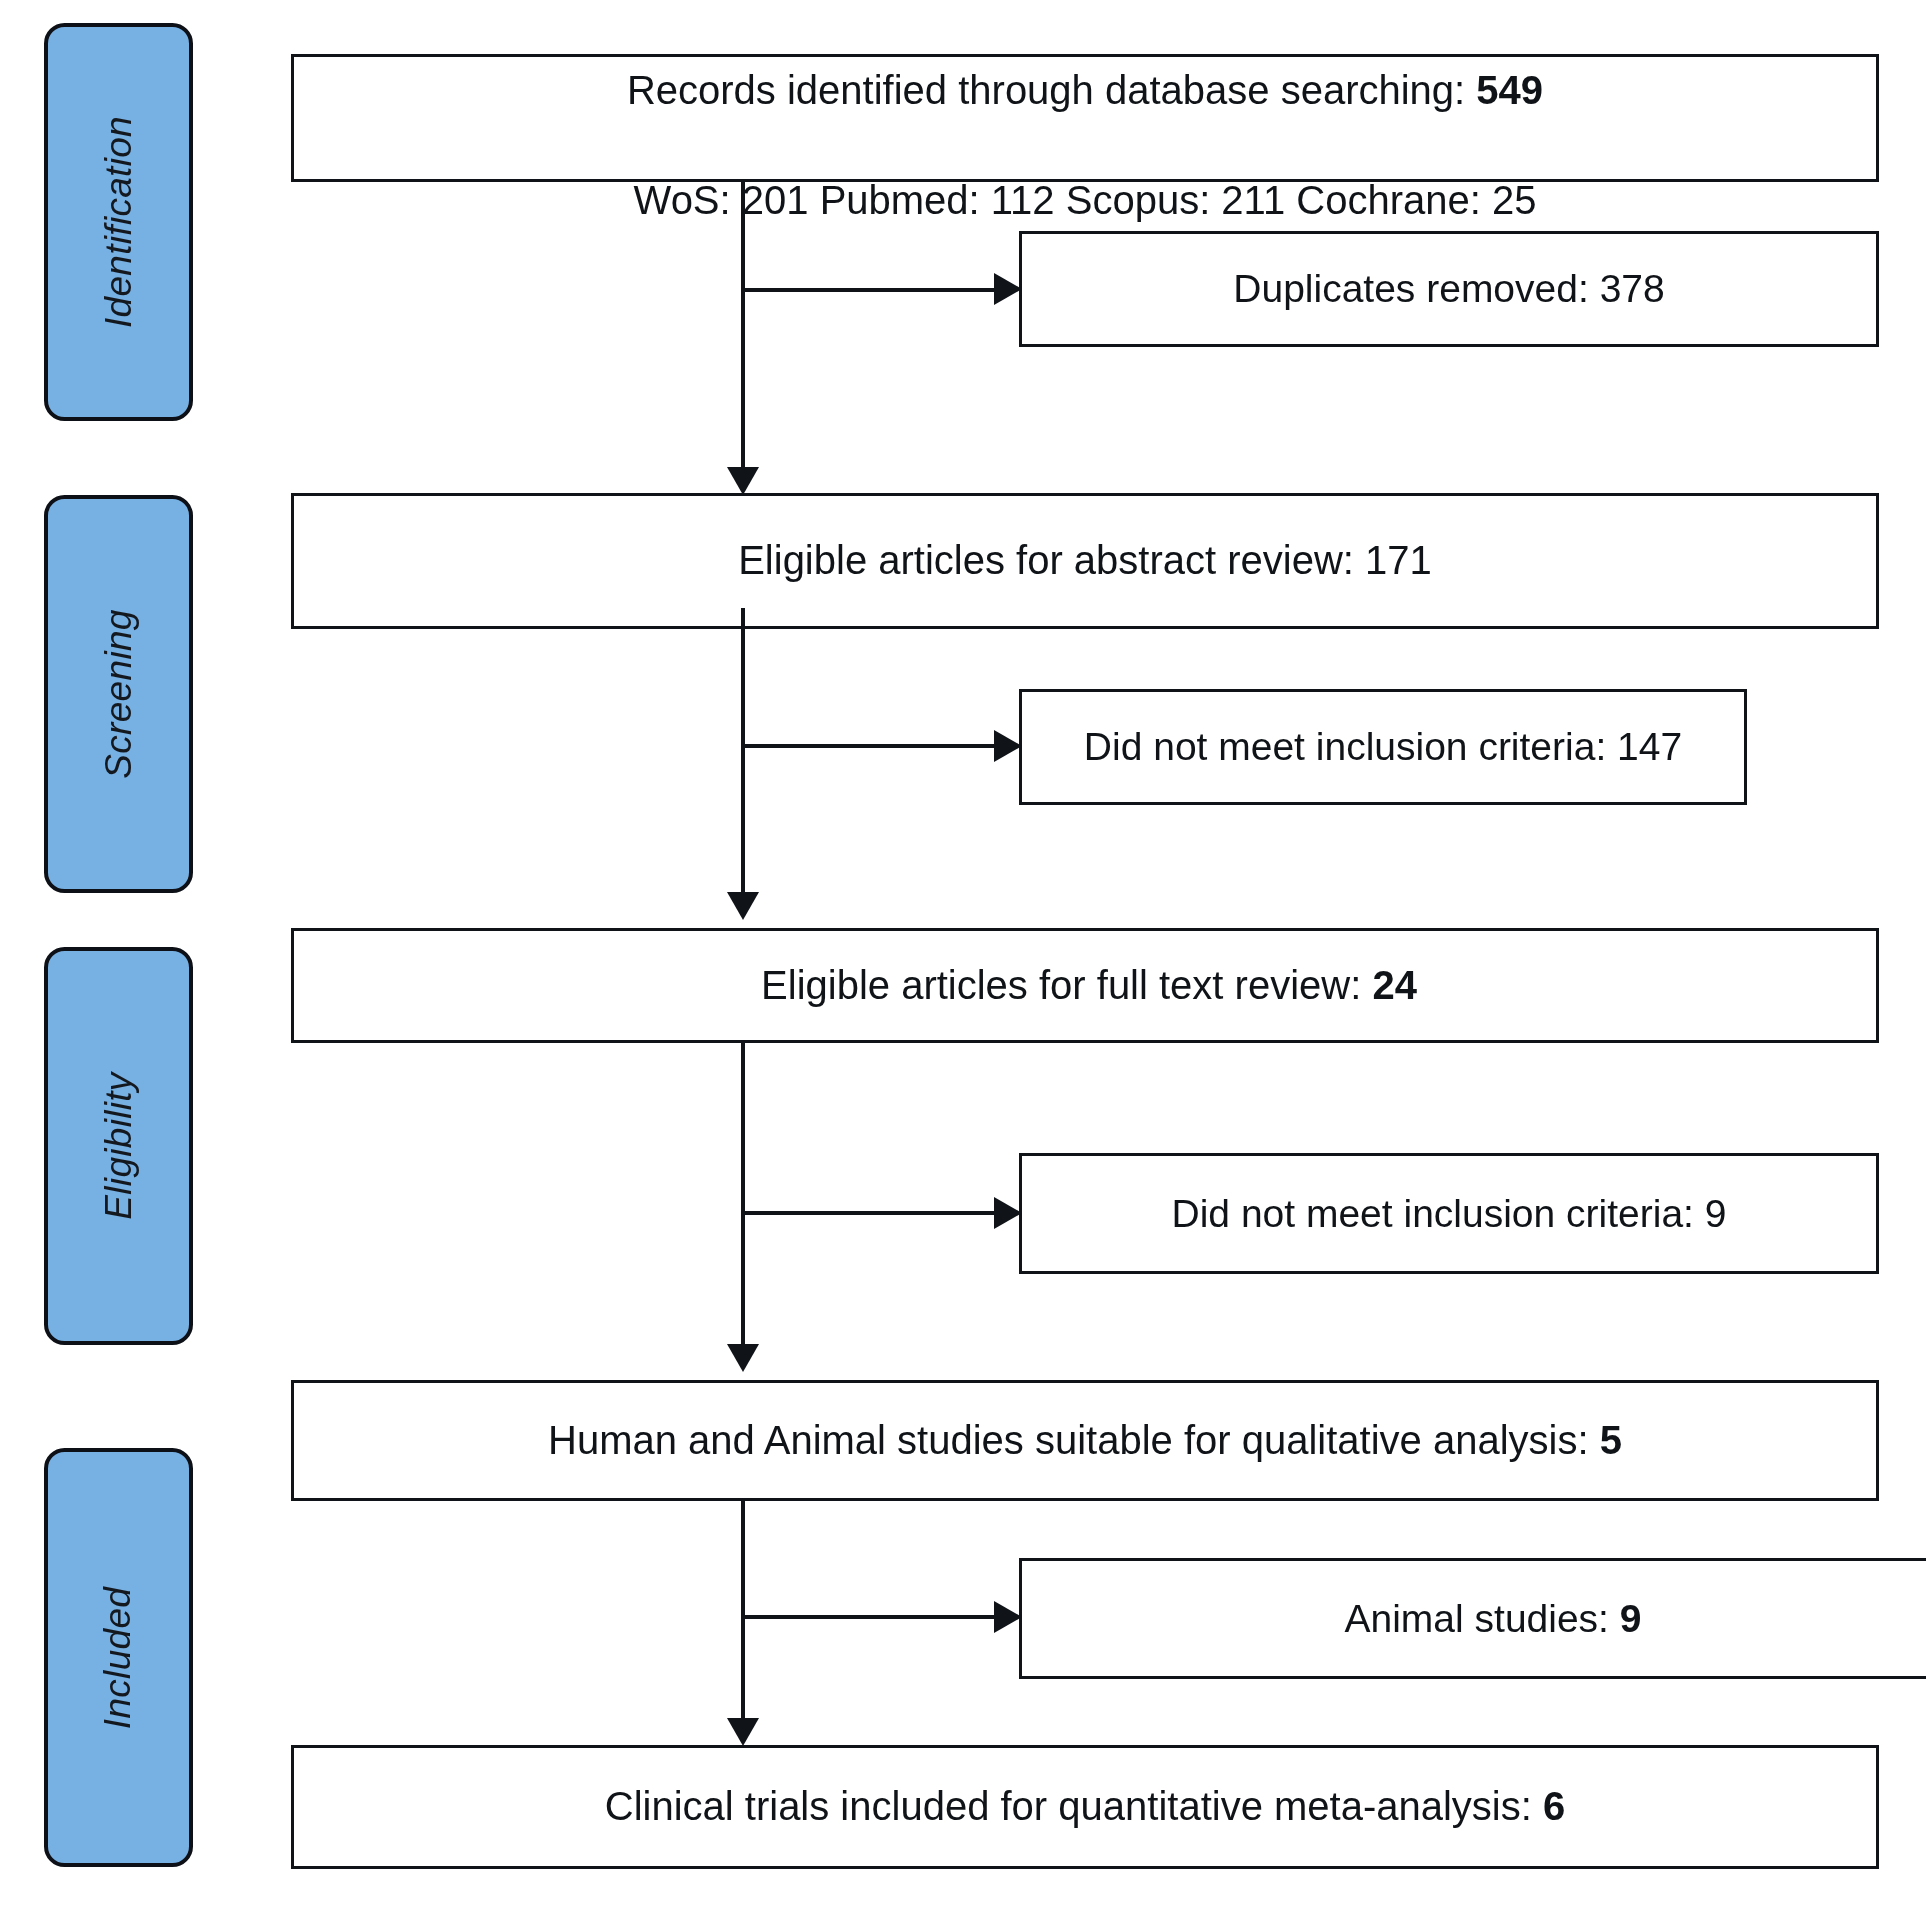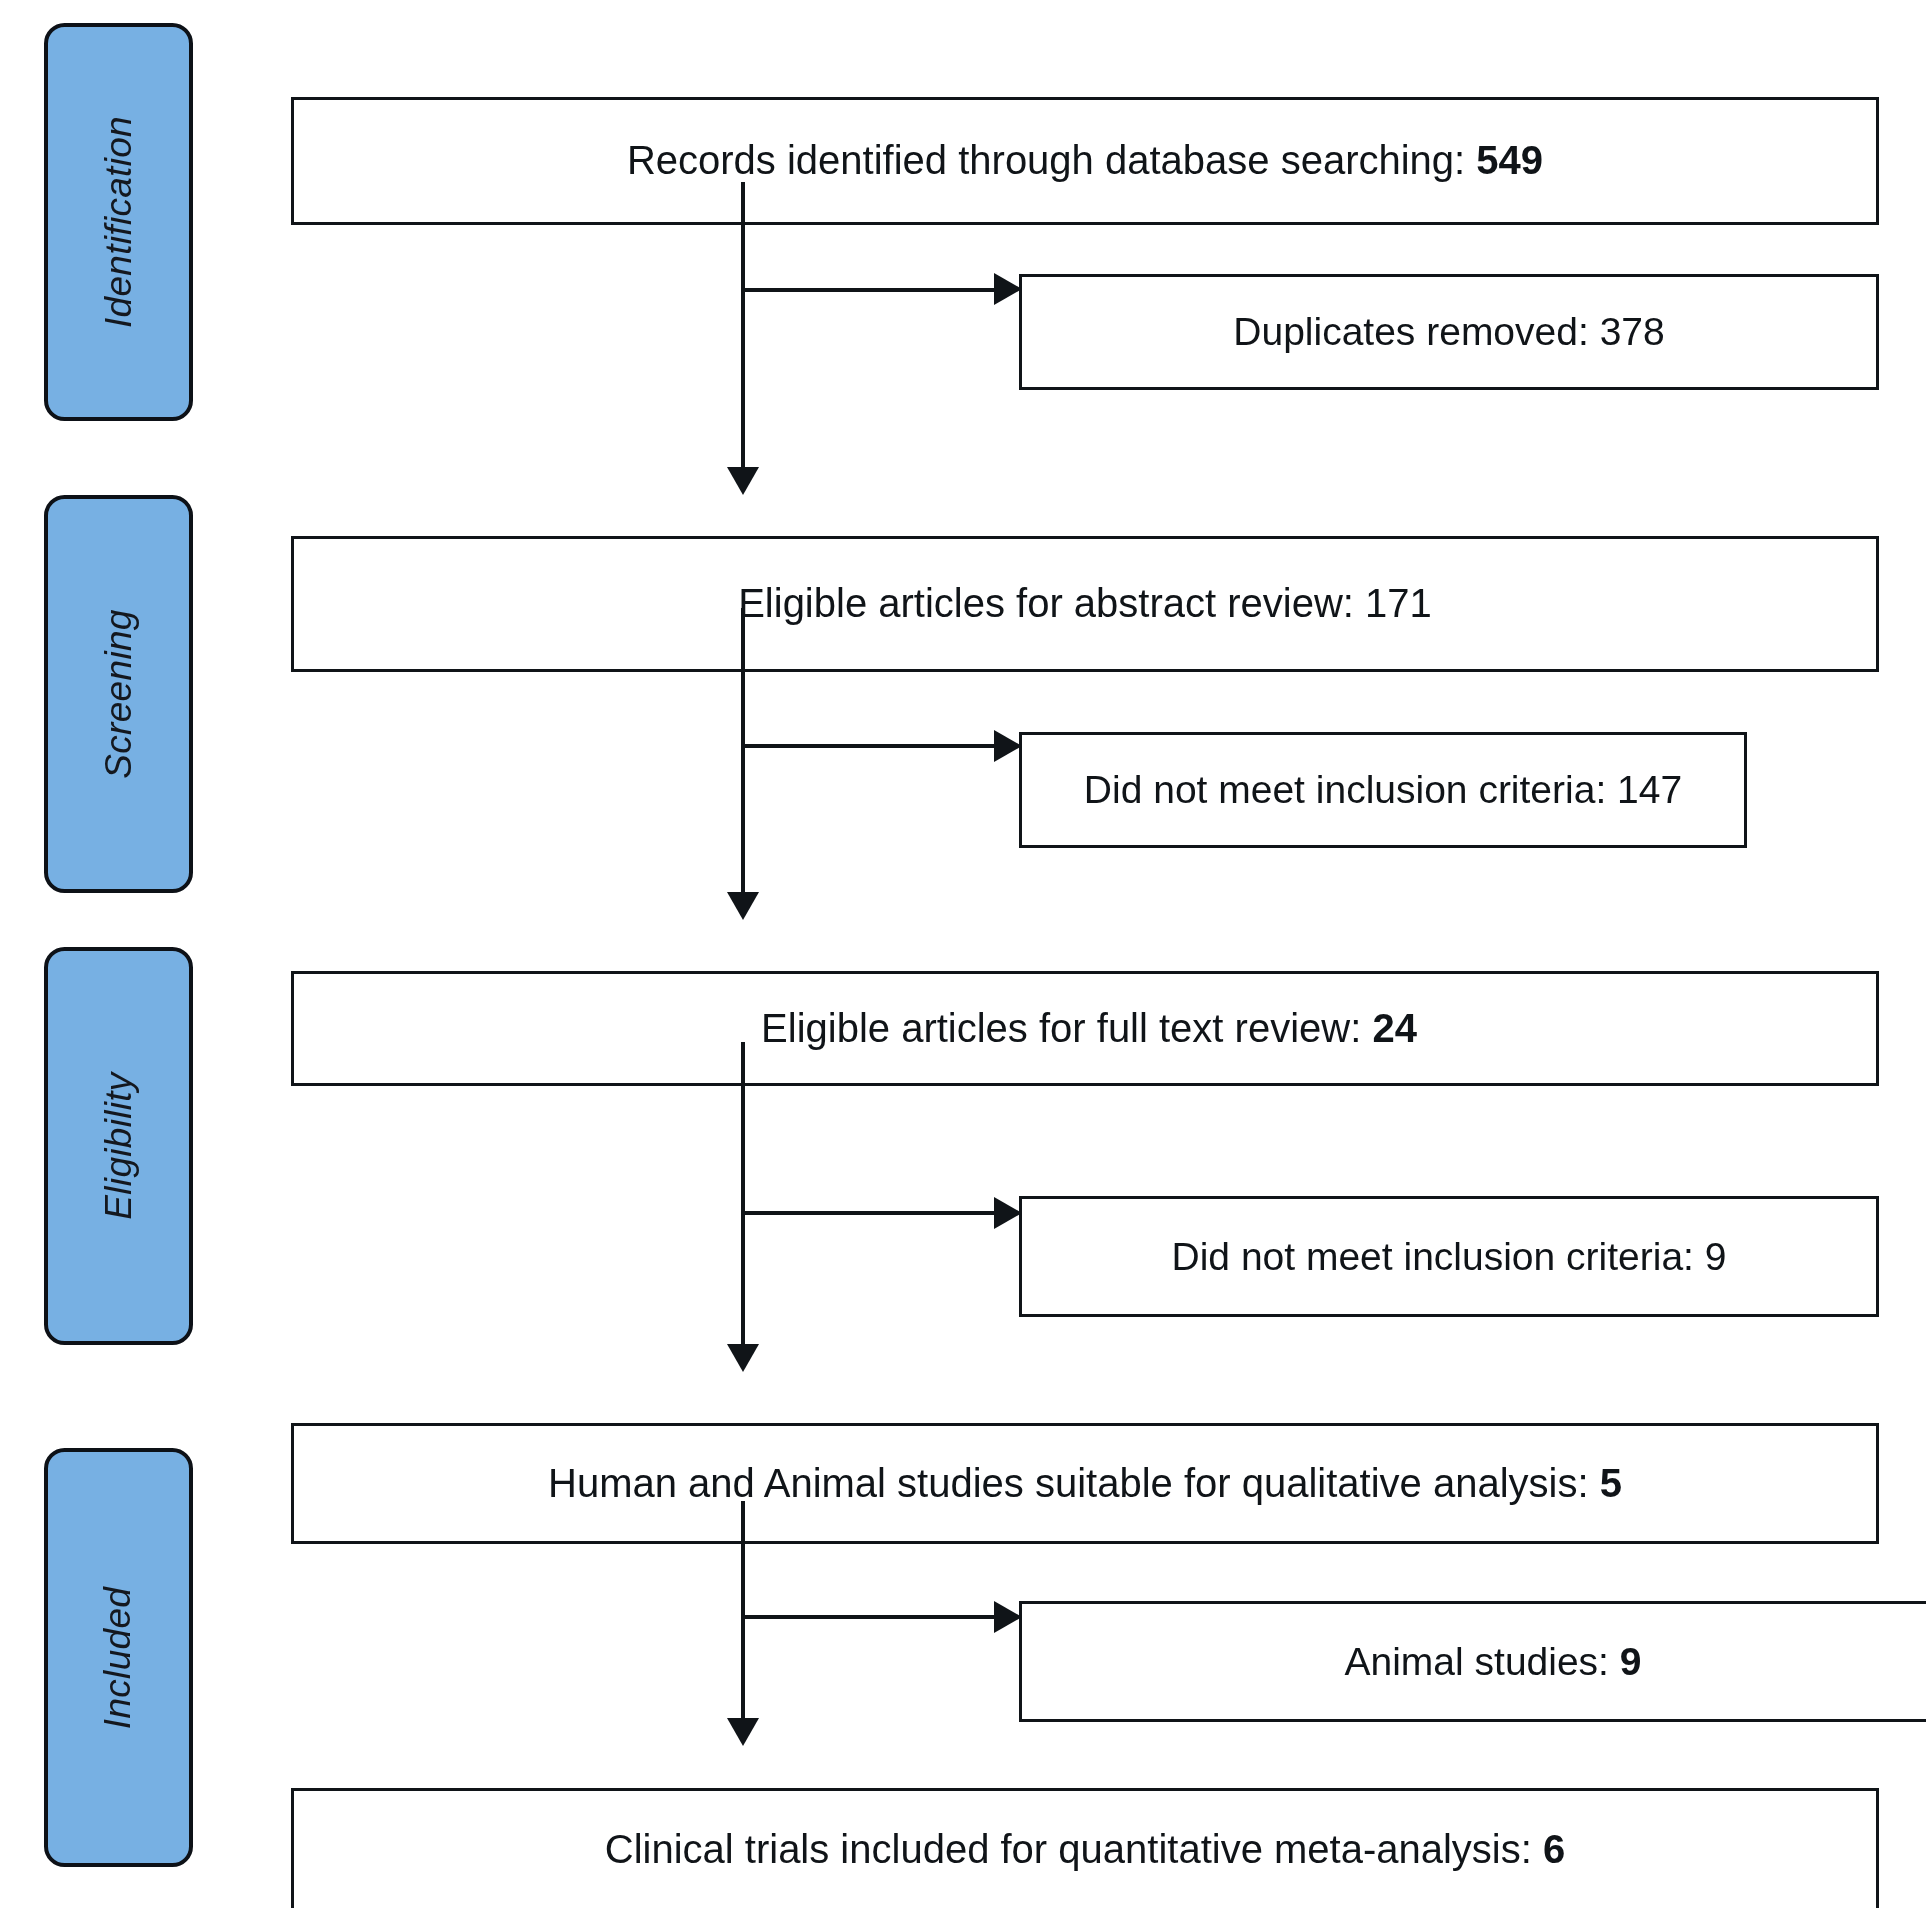--- a/index.html
+++ b/index.html
@@ -42,21 +42,20 @@
   }
 
   
   .flow-box {
     position: absolute;
     box-sizing: border-box;
     background: #ffffff;
     border: 3.6px solid #101418;
     display: flex;
     align-items: center;
-    margin-top: 43px;
   }
   .flow-box.center-align { justify-content: center; }
   .flow-box .box-text {
     font-family: "Liberation Sans", sans-serif;
     font-size: 40px;
     line-height: 1.38;
     color: #101418;
     text-align: center;
     white-space: pre-line;
     padding: 0 15.7px;
@@ -111,20 +110,21 @@
     <span class="stage-label">Eligibility</span>
   </div>
 
   <div class="stage-pill" style="left:44px; top:1448px; width:149px; height:419px;">
     <span class="stage-label">Included</span>
   </div>
 
   <div class="flow-box center-align" style="left:291px; top:54px; width:1588px; height:128px;">
     <div class="box-text">
       <span><span>Records identified through database searching: </span><b>549</b></span><br>
+      <span>WoS: 201  Pubmed: 112  Scopus: 211  Cochrane: 25</span>
     </div>
   </div>
 
   <div class="conn v" style="left:741px; top:182px; height:308px;"></div>
   <div class="arrow-down" style="left:727px; top:467px;"></div>
 
   <div class="conn h" style="left:741px; top:288px; width:259px;"></div>
   <div class="arrow-right" style="left:994px; top:273px;"></div>
 
   <div class="flow-box side-box" style="left:1019px; top:231px; width:860px; height:116px;">

